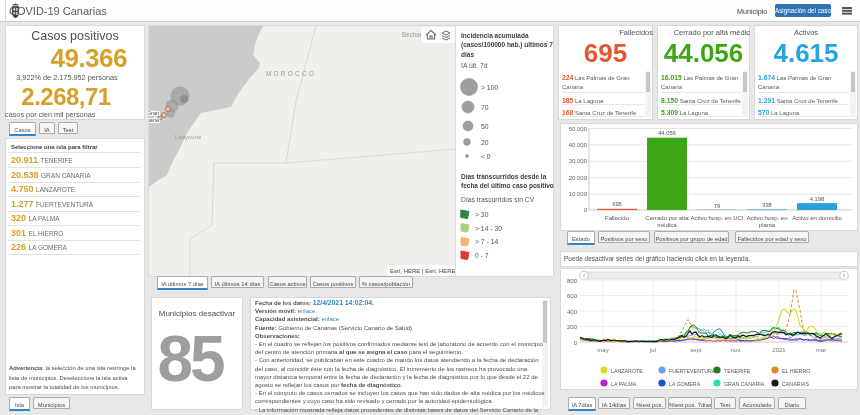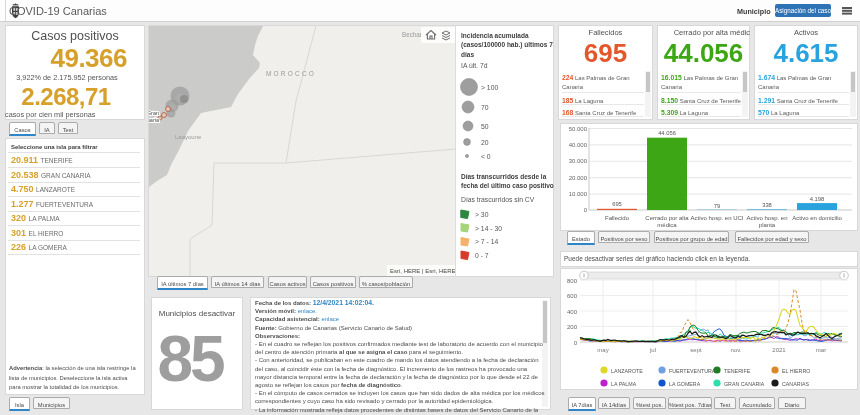--- a/index.html
+++ b/index.html
@@ -18,21 +18,21 @@
 <div class="abs" style="left:5px;top:0;width:1px;height:22px;background:#d8d8d8"></div>
 <svg class="abs" style="left:11px;top:3px" width="9" height="16" viewBox="0 0 9 16">
  <path d="M1.8 2.6 L1.8 0.8 L3 1.6 L4.5 0.2 L6 1.6 L7.2 0.8 L7.2 2.6 Z" fill="#4a4a4a"></path>
  <path d="M1 3.2 L8 3.2 L8 9.5 Q8 13.5 4.5 15.2 Q1 13.5 1 9.5 Z" fill="#3f3f3f"></path>
  <rect x="2.4" y="5" width="1.7" height="2.8" fill="#fff" opacity=".8"></rect>
  <rect x="4.9" y="5" width="1.7" height="2.8" fill="#fff" opacity=".8"></rect>
  <rect x="2.4" y="9" width="1.7" height="2.8" fill="#fff" opacity=".8"></rect>
  <rect x="4.9" y="9" width="1.7" height="2.8" fill="#fff" opacity=".8"></rect>
 </svg>
 <div class="abs" style="left:9px;top:5px;font-size:11px;color:#5a5a5a">COVID-19 Canarias</div>
-<div class="abs" style="left:737px;top:7px;font-size:7.2px;font-weight:bold;color:#3a3a3a">Municipio</div>
+<div class="abs" style="left:737px;top:7px;font-size:7.2px;font-weight:normal;color:#3a3a3a">Municipio</div>
 <div class="abs" style="left:775px;top:4px;width:56px;height:13px;background:#2d72b5;border-radius:2px;color:#fff;font-size:6.3px;text-align:center;line-height:13px">Asignación del caso</div>
 <div class="abs" style="left:842px;top:7px;width:10px;height:1.6px;background:#555;box-shadow:0 2.8px 0 #555,0 5.6px 0 #555"></div>
 
 <div class="p" style="left:5px;top:25px;width:140px;height:95px"></div>
 <div class="abs" style="left:5px;top:29px;width:140px;text-align:center;font-size:12.5px;color:#4f4f4f">Casos positivos</div>
 <div class="abs on" style="left:5px;top:43px;width:122px;text-align:right;font-size:26px;letter-spacing:-0.5px">49.366</div>
 <div class="abs" style="left:5px;top:73px;width:124px;text-align:center;font-size:7.3px;color:#555">3,922% de 2.175.952 personas</div>
 <div class="abs on" style="left:5px;top:83px;width:122px;text-align:center;font-size:24px;letter-spacing:-0.5px">2.268,71</div>
 <div class="abs" style="left:5px;top:110px;width:124px;text-align:left;font-size:7.3px;color:#555">casos por cien mil personas</div>
 <div class="tab act" style="left:9px;top:122px;width:27px">Casos</div>
@@ -130,21 +130,21 @@
 <b>Versión móvil:</b> <span class="lk">enlace.</span><br>
 <b>Capacidad asistencial:</b> <span class="lk">enlace</span><br>
 <b>Fuente:</b> Gobierno de Canarias (Servicio Canario de Salud)<br>
 <b>Observaciones:</b><br>
 - En el cuadro se reflejan los positivos confirmados mediante test de laboratorio de acuerdo con el municipio del centro de atención primaria <b>al que se asigna el caso</b> para el seguimiento.<br>
 - Con anterioridad, se publicaban en este cuadro de mando los datos atendiendo a la fecha de declaración del caso, al coincidir éste con la fecha de diagnóstico. El incremento de los rastreos ha provocado una mayor distancia temporal entre la fecha de declaración y la fecha de diagnóstico por lo que desde el 22 de agosto se reflejan los casos por <b>fecha de diagnóstico</b>.<br>
 - En el cómputo de casos cerrados se incluyen los casos que han sido dados de alta médica por los médicos correspondientes y cuyo caso ha sido revisado y cerrado por la autoridad epidemiológica.<br>
 - La información mostrada refleja datos procedentes de distintas bases de datos del Servicio Canario de la Salud, y están sujetos a interpretación epidemiológica. Esta información se refleja a únicos efectos informativos y de transparencia. Los
 </div>
 <div class="p" style="left:558px;top:25px;width:95px;height:95px"></div>
-<div class="abs" style="left:558px;top:28px;width:95px;text-align:center;font-size:7.5px;color:#4f4f4f;white-space:nowrap;overflow:hidden">Fallecidos</div>
+<div class="abs" style="left:558px;top:28px;width:95px;text-align:right;font-size:7.5px;color:#4f4f4f;white-space:nowrap;overflow:hidden">Fallecidos</div>
 <div class="abs or" style="left:558px;top:38px;width:95px;text-align:center;font-size:26px">695</div>
 <div class="abs" style="left:562px;top:71px;width:82px;height:22px;border-bottom:1px solid #e8e8e8;font-size:6px;line-height:9px;padding-top:2px;overflow:hidden"><span class="or" style="font-size:6.8px">224</span> <span style="color:#5a5a5a">Las Palmas de Gran Canaria</span></div>
 <div class="abs" style="left:562px;top:94px;width:82px;height:11px;border-bottom:1px solid #e8e8e8;font-size:6px;line-height:9px;padding-top:2px;white-space:nowrap;overflow:hidden"><span class="or" style="font-size:6.8px">185</span> <span style="color:#5a5a5a">La Laguna</span></div>
 <div class="abs" style="left:562px;top:106px;width:82px;height:11px;border-bottom:1px solid #e8e8e8;font-size:6px;line-height:9px;padding-top:2px;white-space:nowrap;overflow:hidden"><span class="or" style="font-size:6.8px">168</span> <span style="color:#5a5a5a">Santa Cruz de Tenerife</span></div>
 <div class="abs" style="left:645px;top:71px;width:6px;height:46px;background:#f3f3f3">
     <div style="position:absolute;left:1px;top:1px;width:4px;height:20px;background:#c6c6c6"></div>
   </div>
 <div class="p" style="left:657px;top:25px;width:93px;height:95px"></div>
 <div class="abs" style="left:657px;top:28px;width:93px;text-align:right;font-size:7.5px;color:#4f4f4f;white-space:nowrap;overflow:hidden">Cerrado por alta médic</div>
 <div class="abs gr" style="left:657px;top:38px;width:93px;text-align:center;font-size:26px">44.056</div>

